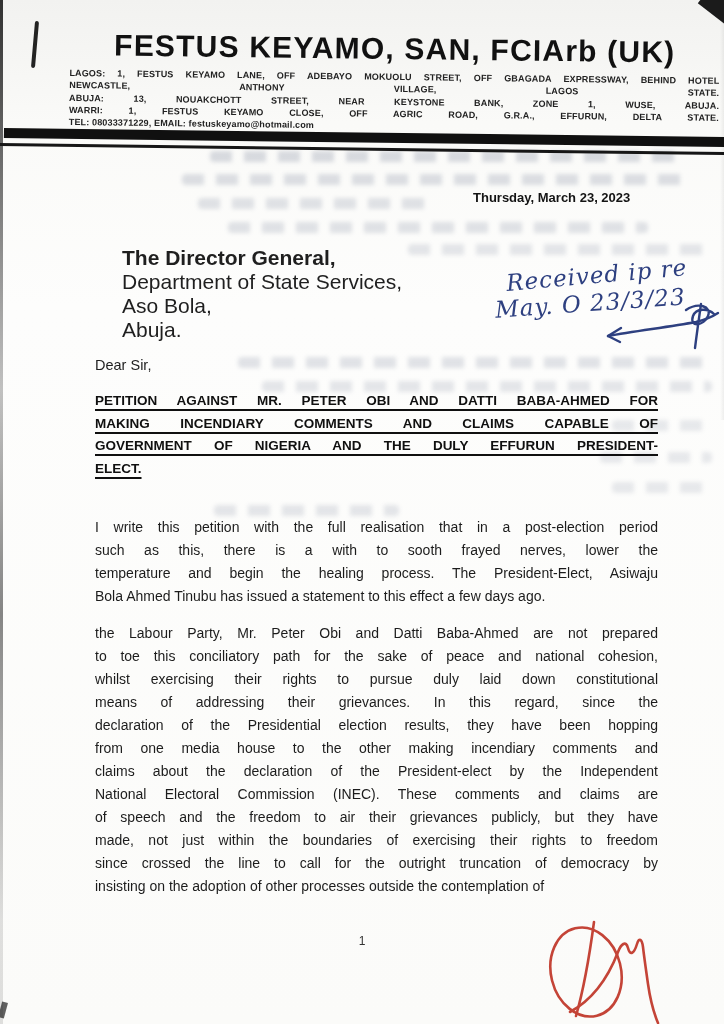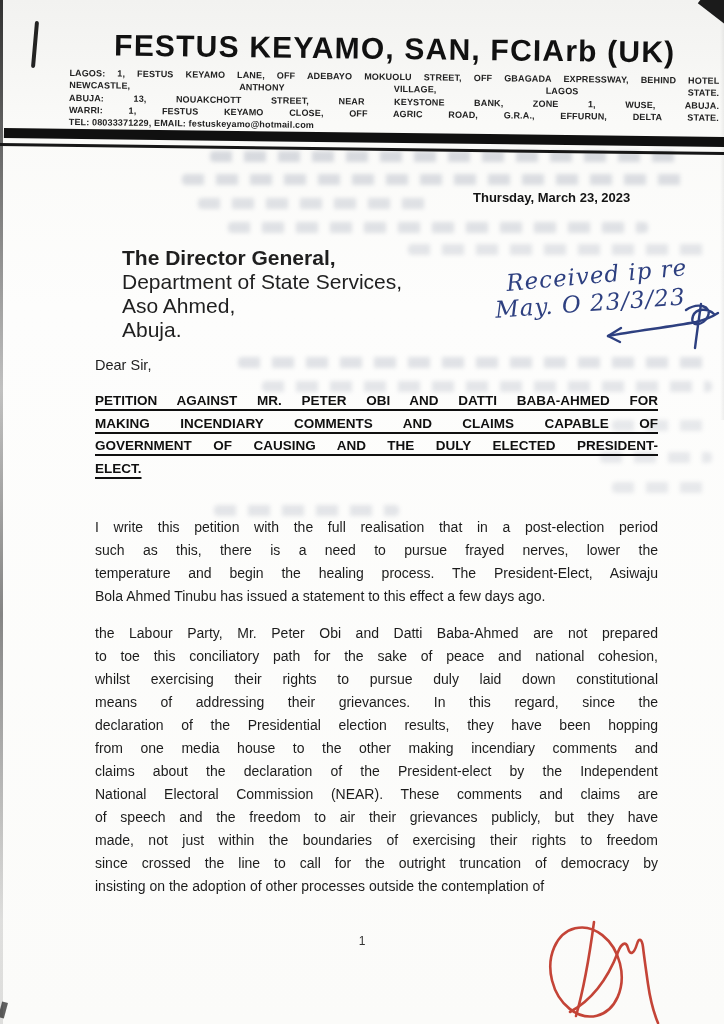--- a/index.html
+++ b/index.html
@@ -80,59 +80,59 @@
       </div>
   </div>
   <div class="rule-thick"></div>
   <div class="rule-thin"></div>
 
   <div class="date">Thursday, March 23, 2023</div>
 
   <div class="recipient">
       <div class="jline">The Director General,</div>
       <div class="jline">Department of State Services,</div>
-      <div class="jline">Aso Ahmed,</div>
+      <div class="jline">Aso Bola,</div>
       <div class="jline">Abuja.</div>
     </div>
 
   <div class="hand hand1">Received ip re</div>
   <div class="hand hand2">May. O 23/3/23</div>
   <svg class="flourish-blue" width="120" height="56" viewBox="0 0 120 56">
     <g fill="none" stroke="#2e4080" stroke-width="2.4" stroke-linecap="round">
       <path d="M4 36 C32 31 64 27 92 22 C100 20 108 17 114 13"></path>
       <path d="M4 36 L17 28 M4 36 L16 42"></path>
       <path d="M97 4 C95 18 93 32 91 48"></path>
       <path d="M82 10 C94 2 108 6 104 16 C100 26 85 28 89 16 C92 8 104 8 110 14"></path>
     </g>
   </svg>
 
   <div class="salutation">Dear Sir,</div>
 
   <div class="subject">
       <div class="jline">PETITION AGAINST MR. PETER OBI AND DATTI BABA-AHMED FOR</div>
       <div class="jline">MAKING INCENDIARY COMMENTS AND CLAIMS CAPABLE OF</div>
-      <div class="jline">GOVERNMENT OF CAUSING AND THE DULY ELECTED PRESIDENT-</div>
+      <div class="jline">GOVERNMENT OF NIGERIA AND THE DULY EFFURUN PRESIDENT-</div>
       <div class="jline">ELECT.</div>
     </div>
 
   <div class="para para1">
       <div class="jline">I write this petition with the full realisation that in a post-election period</div>
-      <div class="jline">such as this, there is a need to pursue frayed nerves, lower the</div>
+      <div class="jline">such as this, there is a with to sooth frayed nerves, lower the</div>
       <div class="jline">temperature and begin the healing process. The President-Elect, Asiwaju</div>
       <div class="jline">Bola Ahmed Tinubu has issued a statement to this effect a few days ago.</div>
     </div>
   <div class="para para2">
       <div class="jline">the Labour Party, Mr. Peter Obi and Datti Baba-Ahmed are not prepared</div>
       <div class="jline">to toe this conciliatory path for the sake of peace and national cohesion,</div>
       <div class="jline">whilst exercising their rights to pursue duly laid down constitutional</div>
       <div class="jline">means of addressing their grievances. In this regard, since the</div>
       <div class="jline">declaration of the Presidential election results, they have been hopping</div>
       <div class="jline">from one media house to the other making incendiary comments and</div>
       <div class="jline">claims about the declaration of the President-elect by the Independent</div>
-      <div class="jline">National Electoral Commission (NEAR). These comments and claims are</div>
+      <div class="jline">National Electoral Commission (INEC). These comments and claims are</div>
       <div class="jline">of speech and the freedom to air their grievances publicly, but they have</div>
       <div class="jline">made, not just within the boundaries of exercising their rights to freedom</div>
       <div class="jline">since crossed the line to call for the outright truncation of democracy by</div>
       <div class="jline">insisting on the adoption of other processes outside the contemplation of</div>
     </div>
 
   <div class="pagenum">1</div>
 
   <svg class="paraph-red" width="140" height="108" viewBox="0 0 140 108">
     <g fill="none" stroke="#c44437" stroke-width="2.6" stroke-linecap="round">

